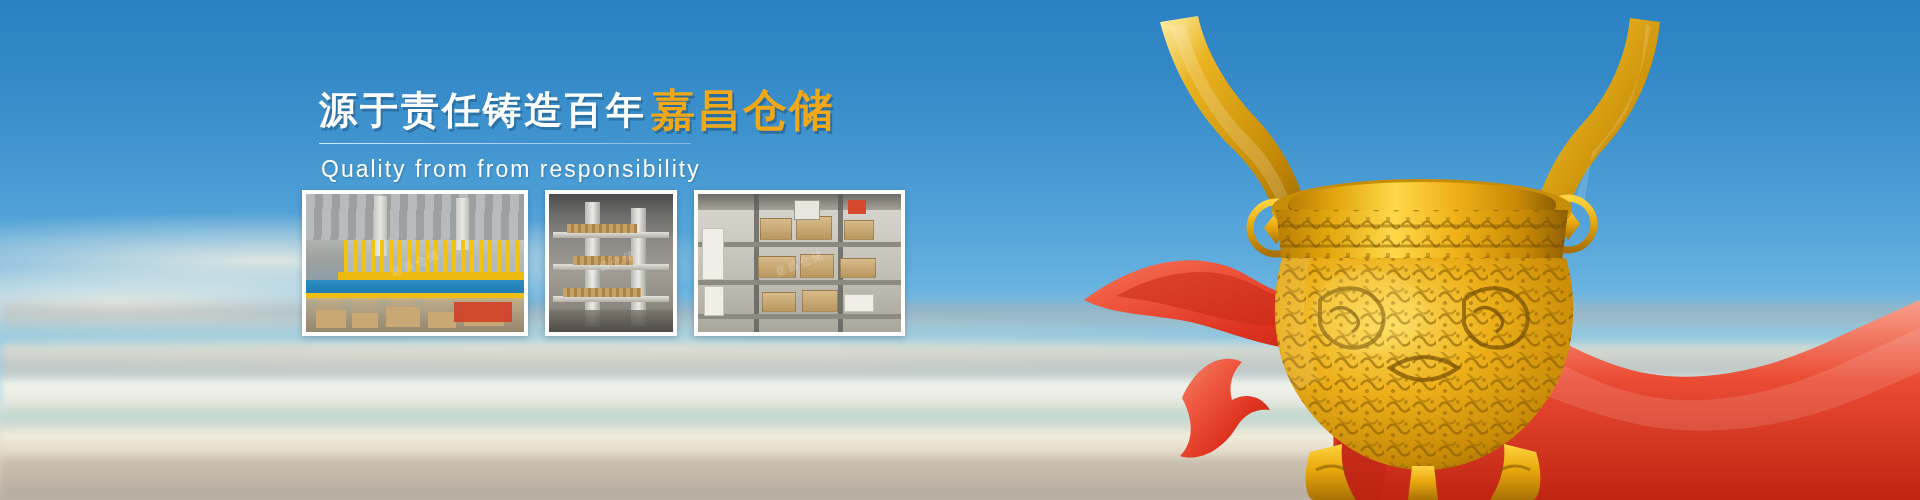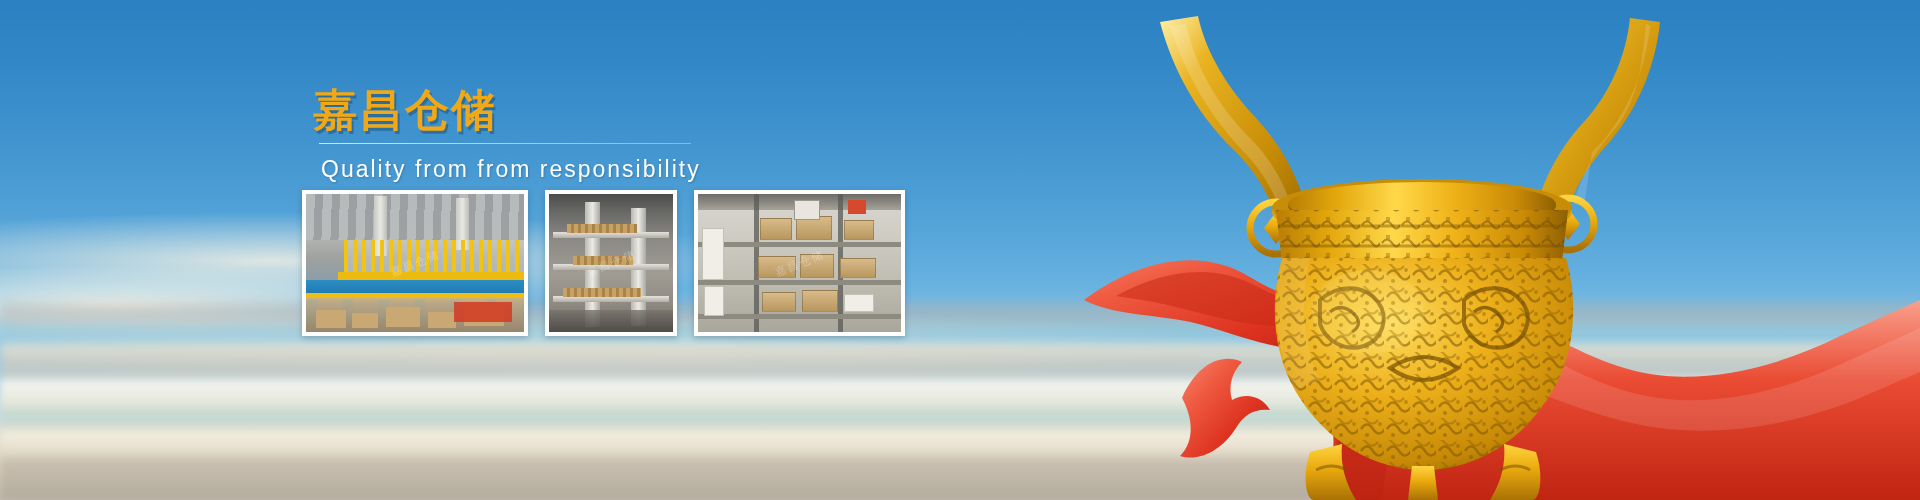--- a/index.html
+++ b/index.html
@@ -267,20 +267,21 @@
 
       <g opacity=".55" stroke="#7a5302" fill="none" stroke-width="3">
         <path d="M296 470 q16 -8 30 0"></path>
         <path d="M480 470 q16 -8 30 0"></path>
       </g>
     </svg>
   </div>
 
   <div class="textblock">
     <div class="headline">
+      <span class="hl-white">源于责任铸造百年</span>
       <span class="hl-gold-2">嘉昌仓储</span>
     </div>
     <div class="rule"></div>
     <div class="subtitle">Quality from from responsibility</div>
   </div>
 
   <div class="photos">
 
     <div class="photo p1">
       <div class="inner">

